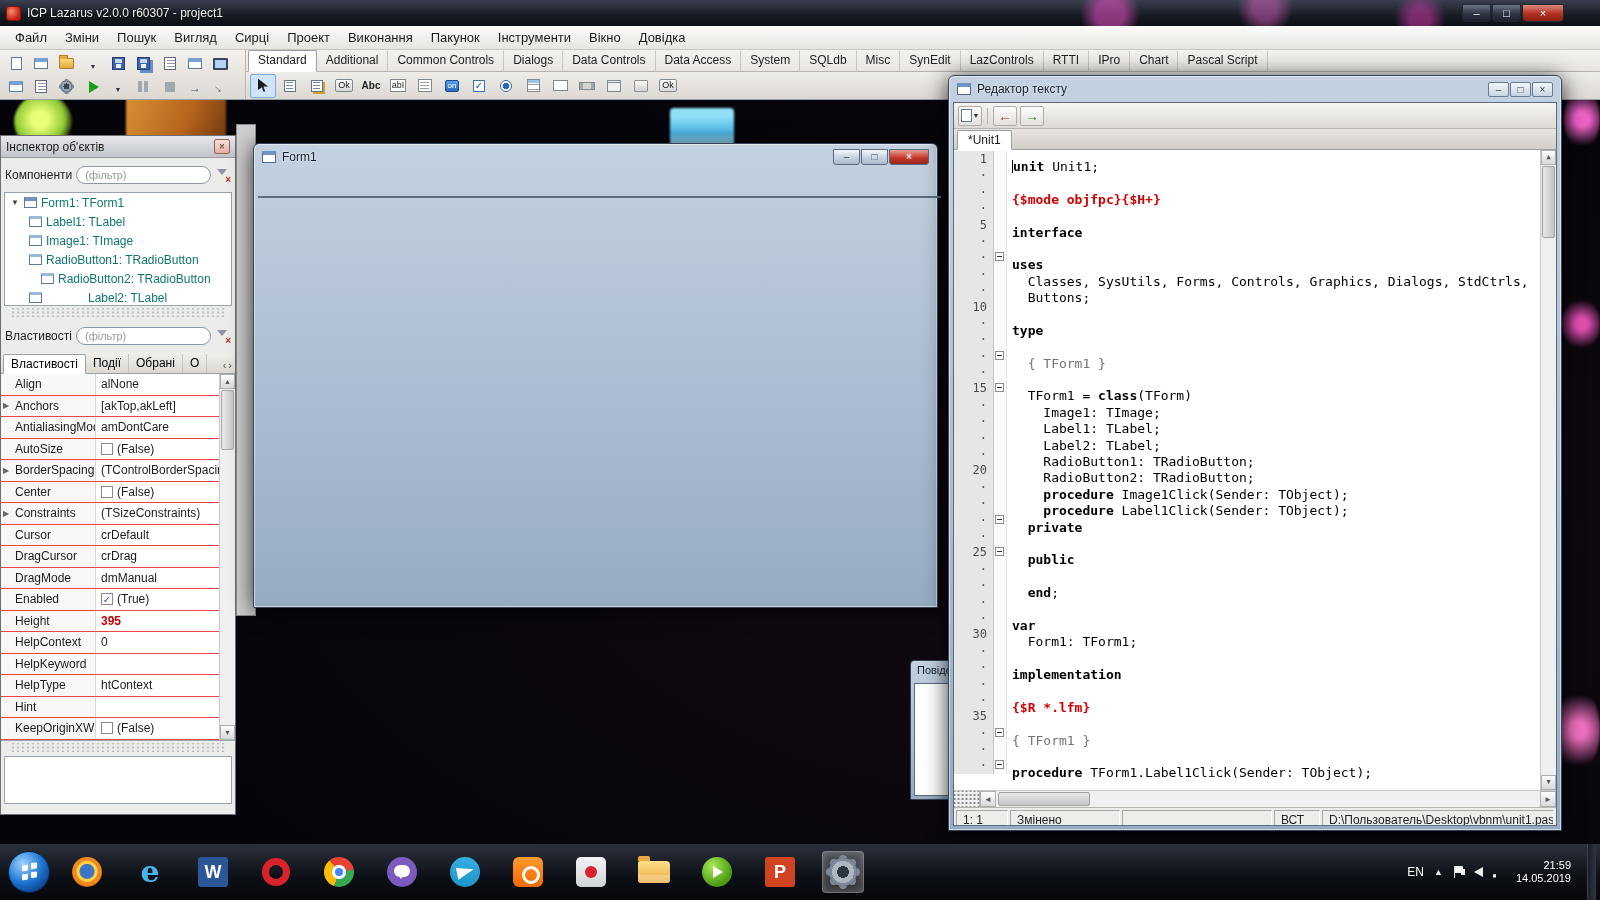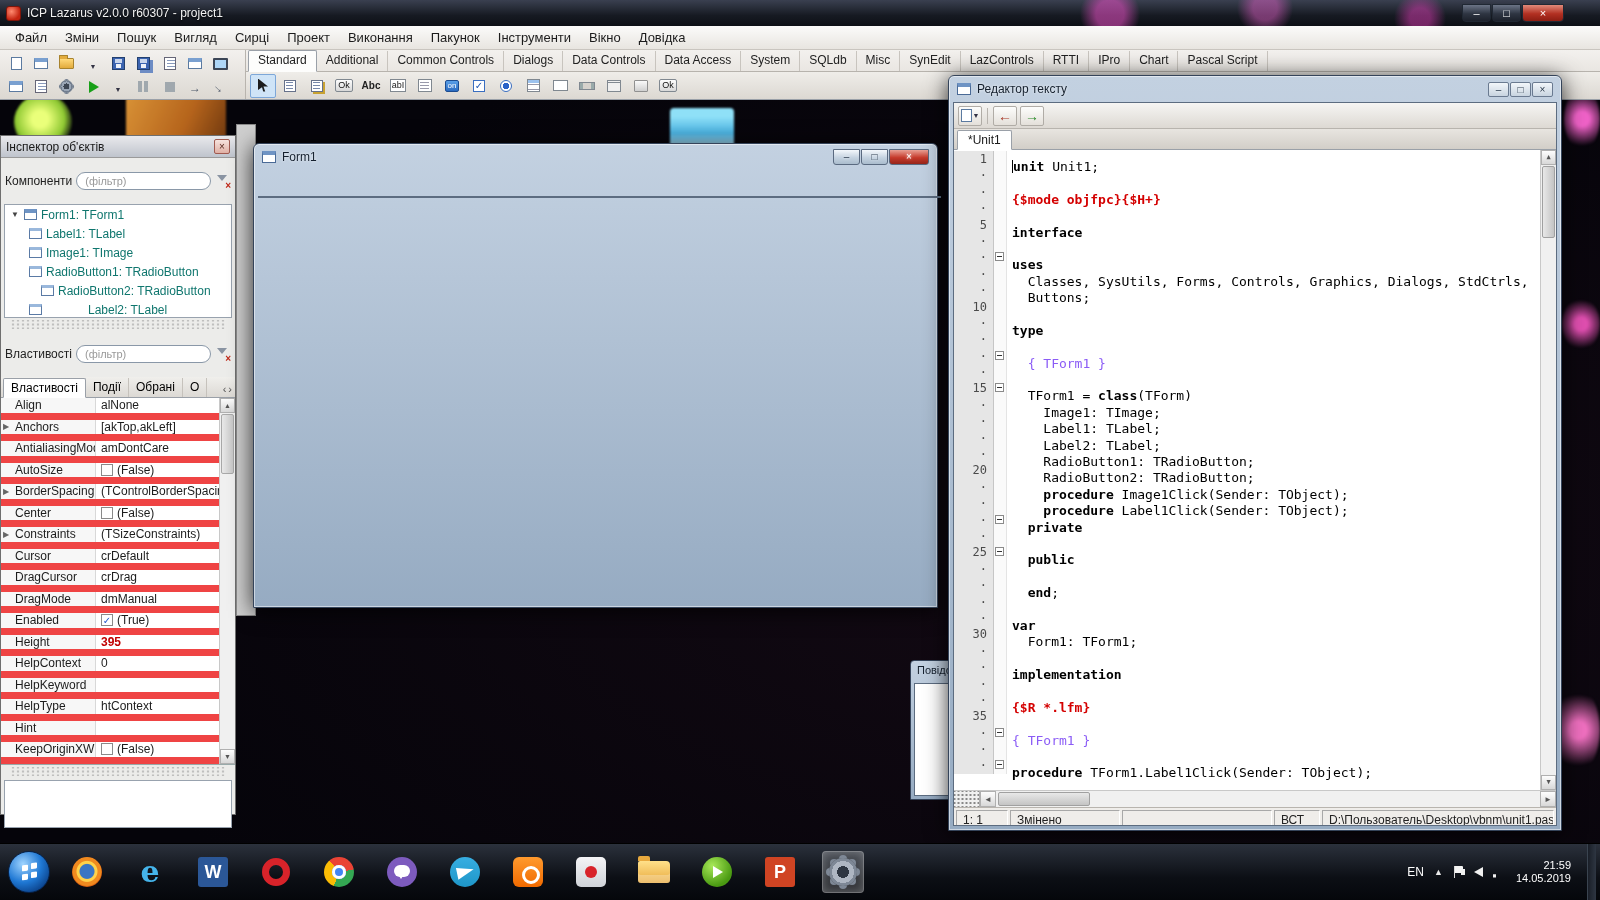--- a/index.html
+++ b/index.html
@@ -92,40 +92,40 @@
   .wbtns{margin-left:auto;display:flex;gap:1px;}
   .wb{width:27px;height:16px;border:1px solid #5a6a80;border-radius:0 0 3px 3px;background:linear-gradient(#f4f8fc,#c4d2e0 55%,#aabccd);
     color:#2a3a4c;font-size:10px;line-height:14px;text-align:center;}
   .wb.close-red{width:40px;background:linear-gradient(#e9a094,#c5392a 55%,#96251a);color:#fff;}
   .wclient{position:absolute;left:4px;right:4px;bottom:4px;top:26px;border:1px solid #5c6c80;background:#fff;overflow:hidden;}
 
   
   .inspector{position:absolute;left:0;top:135px;width:236px;height:680px;background:#ececea;border:1px solid #6f6f6f;z-index:20;font-size:12px;}
   .oi-title{height:22px;background:linear-gradient(#e9e9ec,#bfc4cd);border-bottom:1px solid #9a9a9a;display:flex;align-items:center;padding:0 5px;color:#1a1a1a;}
   .oi-close{margin-left:auto;width:16px;height:15px;border:1px solid #a05a50;border-radius:2px;background:linear-gradient(#f6e3de,#e0b0a4);font-size:10px;line-height:13px;text-align:center;color:#5a2a20;}
-  .oi-row{display:flex;align-items:center;gap:4px;padding:14px 4px;}
+  .oi-row{display:flex;align-items:center;gap:4px;padding:8px 4px;}
   .oi-label{color:#222;}
   .oi-filter{flex:1;height:18px;background:#fff;border:1px solid #8a98a8;border-radius:9px;color:#999;padding:1px 8px;font-size:11px;line-height:15px;}
   .funnel{width:16px;height:16px;position:relative;}
   .funnel::before{content:"";position:absolute;left:2px;top:2px;border-left:5px solid transparent;border-right:5px solid transparent;border-top:6px solid #8a94a2;}
   .funnel::after{content:"×";position:absolute;right:0;bottom:-2px;color:#c02818;font-size:10px;font-weight:bold;}
   .oi-tree{height:114px;margin:0 3px;background:#fff;border:1px solid #98a2ae;overflow:hidden;}
   .trow2{display:flex;align-items:center;gap:4px;height:19px;}
   .texp{font-size:8px;color:#444;width:9px;}
   .tree-ico{width:13px;height:11px;background:#fff;border:1px solid #5a7aa5;border-top:3px solid #9ab8dc;flex:none;}
   .tree-ico.root{border-top:4px solid #6f94c4;}
   .tlabel{color:#0f766e;white-space:nowrap;}
   .dots{height:9px;margin:2px 10px;background-image:radial-gradient(#9a9a9a 1px,transparent 1.2px);background-size:5px 4px;background-position:center;}
   .oi-tabs{display:flex;align-items:flex-end;height:21px;border-bottom:1px solid #9aa0a8;padding-left:2px;background:linear-gradient(#f0efec,#dcd9d4);}
   .oitab{font-size:12px;padding:2px 7px;border-right:1px solid #c6c2bc;line-height:14px;white-space:nowrap;overflow:hidden;}
   .oitab.sel{background:#fff;border:1px solid #9aa0a8;border-bottom:1px solid #fff;border-radius:2px 2px 0 0;margin-bottom:-1px;}
   .oi-tabarrows{margin-left:auto;display:flex;gap:2px;padding:0 3px 2px 0;color:#555;font-size:11px;}
   .prop-wrap{position:relative;height:367px;background:#fff;border-bottom:1px solid #9aa;}
   .prop-grid{position:absolute;left:0;top:0;right:16px;bottom:0;overflow:hidden;}
-  .prow{display:flex;height:21.5px;border-bottom:7px solid #ef4444;align-items:center;}
+  .prow{display:flex;height:21.5px;border-bottom:1px solid #ef4444;align-items:center;}
   .pname{width:95px;flex:none;border-right:1px solid #d8d8d8;padding-left:14px;position:relative;color:#1c1c1c;white-space:nowrap;overflow:hidden;height:100%;display:flex;align-items:center;background:#f7f7f7;}
   .parr{position:absolute;left:2px;font-size:8px;color:#666;}
   .pval{flex:1;padding-left:5px;display:flex;align-items:center;gap:4px;color:#1c1c1c;white-space:nowrap;overflow:hidden;}
   .pcb{width:12px;height:12px;border:1px solid #8a8a8a;background:#fff;font-size:10px;line-height:11px;text-align:center;color:#2255cc;flex:none;}
   .redval{color:#c00000;font-weight:bold;}
   .sbv{position:absolute;right:0;top:0;bottom:0;width:16px;background:#f0f0f0;border-left:1px solid #c8c8c8;}
   .sbv .up,.sbv .dn2{position:absolute;left:0;right:0;height:15px;background:linear-gradient(#fdfdfd,#d8d8d8);border:1px solid #b0b0b0;font-size:7px;color:#555;text-align:center;line-height:13px;}
   .sbv .dn2{bottom:0;}
   .sbv .thumb{position:absolute;left:1px;right:1px;top:16px;height:60px;background:linear-gradient(90deg,#e8e8e8,#c8c8c8);border:1px solid #a8a8a8;border-radius:2px;}
   .oi-bottom{margin:4px 3px 3px;background:#fff;border:1px solid #98a2ae;height:48px;}
@@ -151,21 +151,21 @@
   .code-wrap{position:relative;height:640px;background:#fff;overflow:hidden;font-family:"DejaVu Sans Mono",monospace;font-size:13px;}
   .code-lines{position:absolute;left:0;top:1px;right:16px;bottom:0;}
   .cline{display:flex;height:16.4px;line-height:16.4px;white-space:pre;}
   .lg{flex:none;width:40px;background:#e6e6e6;border-right:1px solid #c6c6c6;text-align:right;padding-right:6px;color:#4a4a4a;font-size:12px;}
   .lf{flex:none;width:13px;background:#fafafa;border-right:1px solid #e4e4e4;position:relative;}
   .foldbox{position:absolute;left:1px;top:3px;width:9px;height:9px;border:1px solid #8a8a8a;background:#fff;}
   .foldbox::before{content:"";position:absolute;left:1px;right:1px;top:3px;height:1px;background:#333;}
   .lc{padding-left:5px;color:#000;margin-top:8px;}
   .lc b{font-weight:bold;}
   .dir{color:#d40000;font-weight:bold;}
-  .cmt{color:#8b5cf6;}
+  .cmt{color:#737373;}
   .caret{display:inline-block;width:1px;height:13px;background:#000;vertical-align:-2px;}
   .vscroll{position:absolute;right:0;top:0;bottom:0;width:16px;background:#f0f0f0;border-left:1px solid #c8c8c8;}
   .vscroll .up,.vscroll .dn2{position:absolute;left:0;right:0;height:15px;background:linear-gradient(#fdfdfd,#d8d8d8);border:1px solid #b0b0b0;font-size:7px;color:#555;text-align:center;line-height:13px;}
   .vscroll .dn2{bottom:0;}
   .vscroll .thumb{position:absolute;left:1px;right:1px;top:16px;height:72px;background:linear-gradient(90deg,#e8e8e8,#c4c4c4);border:1px solid #a0a0a0;border-radius:2px;}
   .hscroll{height:17px;background:#f0f0f0;border-top:1px solid #c8c8c8;display:flex;align-items:stretch;}
   .grip-box{width:26px;background:linear-gradient(#fdfdfd,#d8d8d8);border-right:1px solid #b0b0b0;background-image:radial-gradient(#888 1px,transparent 1.1px);background-size:4px 4px;background-position:center;}
   .harr{width:16px;background:linear-gradient(#fdfdfd,#d8d8d8);border:1px solid #b0b0b0;font-size:8px;color:#555;text-align:center;line-height:15px;}
   .htrack{flex:1;position:relative;}
   .hthumb{position:absolute;left:2px;top:1px;bottom:1px;width:92px;background:linear-gradient(#e8e8e8,#c4c4c4);border:1px solid #a0a0a0;border-radius:2px;}

